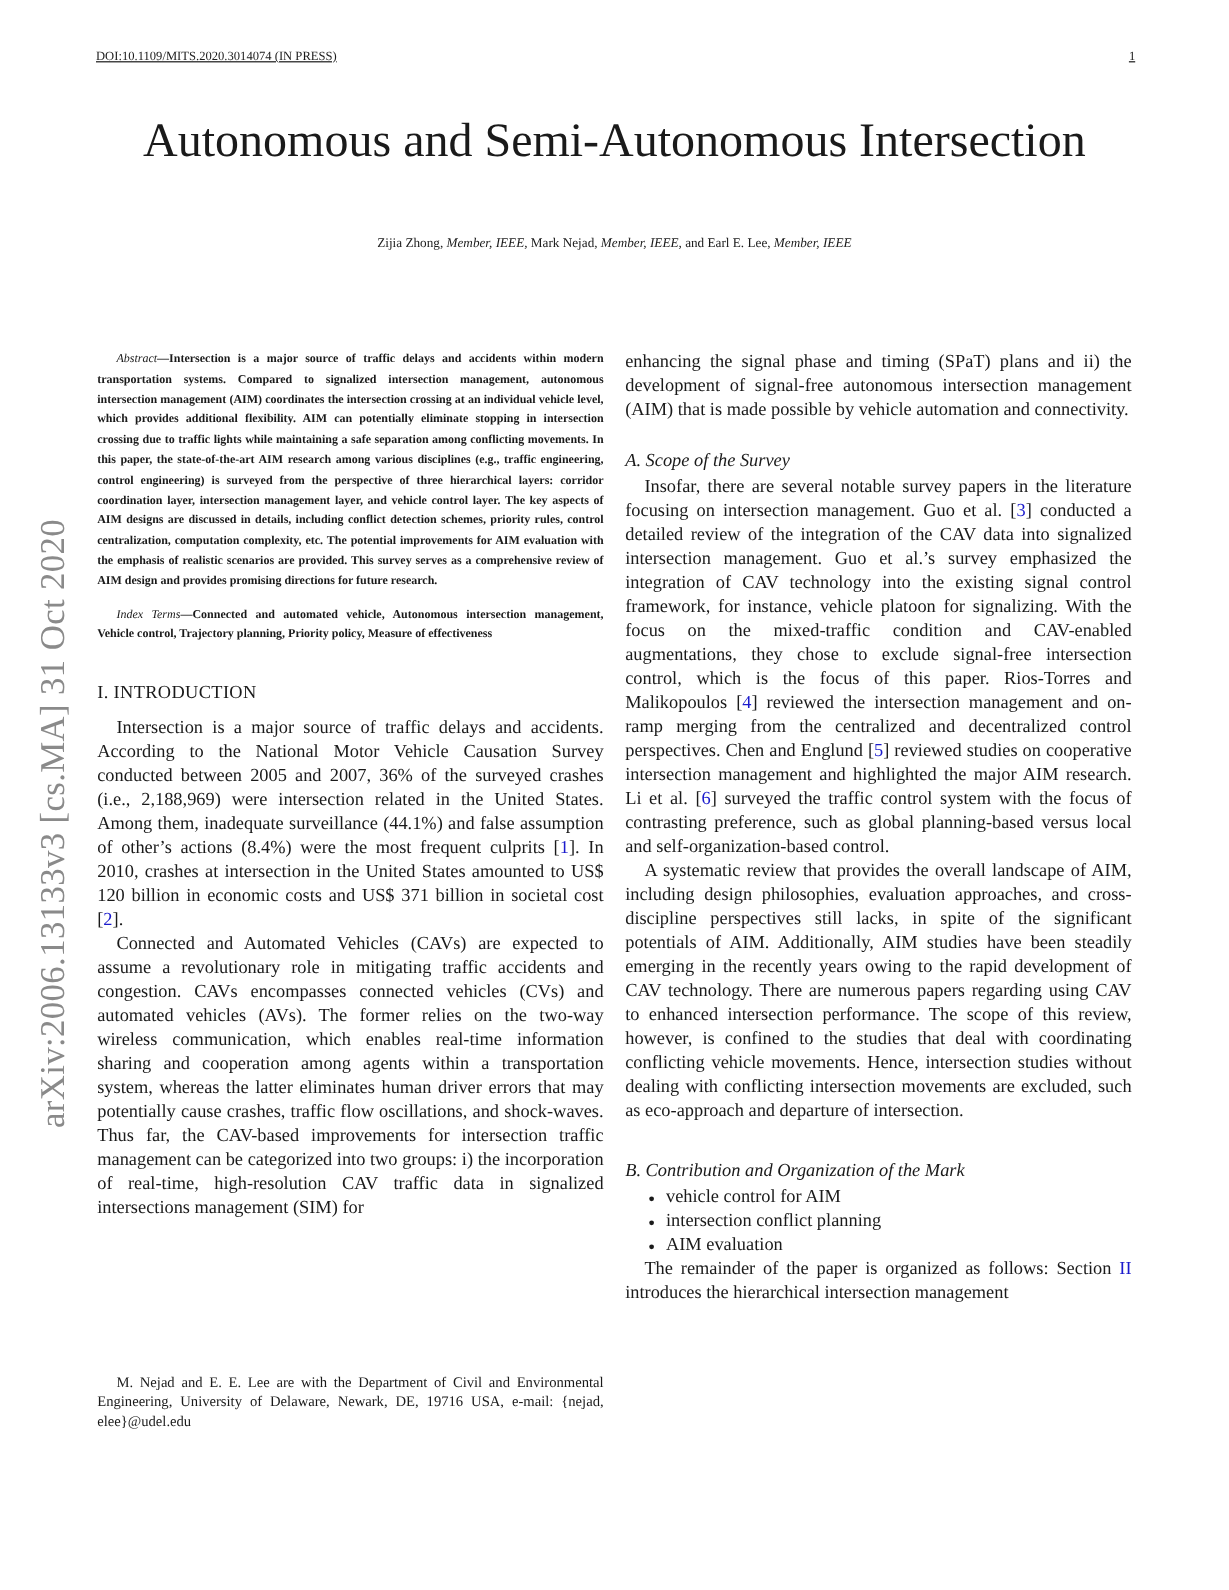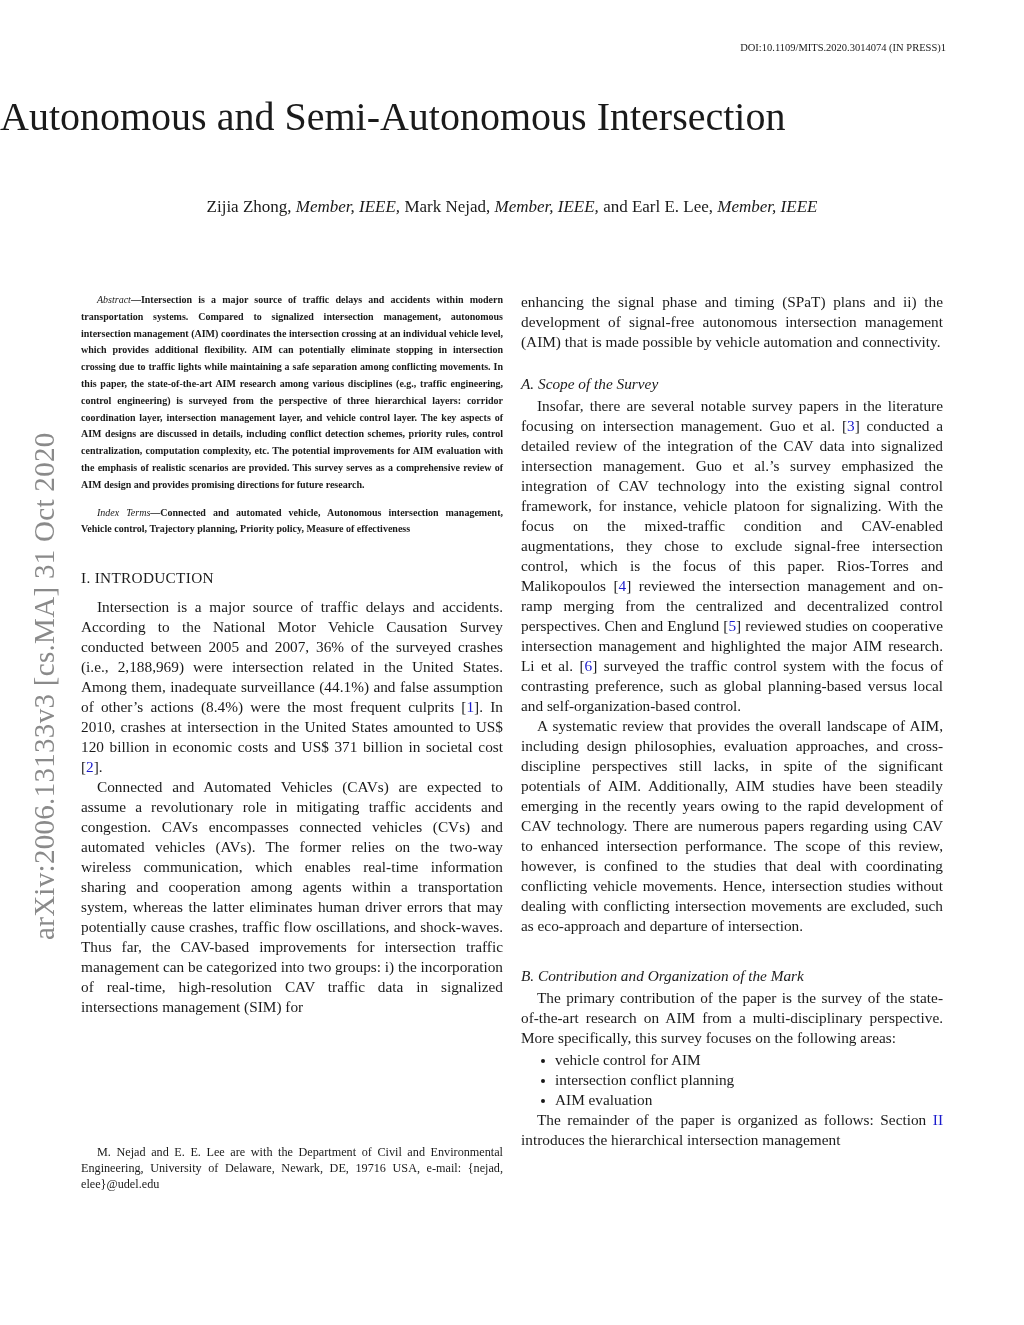--- a/index.html
+++ b/index.html
@@ -2,34 +2,34 @@
 <html><head>
 <meta charset="utf-8">
 <style>
   html, body { margin: 0; padding: 0; background: #ffffff; }
   body {
     width: 1024px; height: 1325px; position: relative; overflow: hidden;
     font-family: "Liberation Serif", "DejaVu Serif", serif; color: #1a1a1a;
   }
   .runhead {
     position: absolute; top: 42px; left: 80px; right: 78px;
-    font-size: 10.5px; display: flex; justify-content: flex-end;
+    font-size: 10.5px; display: flex; justify-content: space-between; text-decoration: underline;
   }
   .arxiv {
     position: absolute; left: 28px; top: 940px;
     transform: rotate(-90deg); transform-origin: 0 0;
     font-size: 29px; color: #8a8a8a; white-space: nowrap; letter-spacing: 0.3px;
   }
   .title {
-    position: absolute; top: 92px; left: 0; right: 0; text-align: left;
+    position: absolute; top: 92px; left: 0; right: 0; text-align: center;
     font-size: 40px; line-height: 50px; font-weight: normal; margin: 0;
   }
   .authors {
     position: absolute; top: 197px; left: 0; right: 0; text-align: center;
-    font-size: 17px;
+    font-size: 11px;
   }
   .authors i { font-style: italic; }
   .col {
     position: absolute; top: 292px; width: 422px;
     font-size: 15.3px; line-height: 20px; text-align: justify;
   }
   .col.left { left: 81px; }
   .col.right { left: 521px; }
   .abstract { font-weight: bold; font-size: 10px; line-height: 16.8px; margin: 0; text-indent: 16px; text-align: justify; }
   .abstract .lead { font-style: italic; font-weight: normal; }
@@ -92,21 +92,20 @@
   <p class="body noindent">enhancing the signal phase and timing (SPaT) plans and ii) the development of signal-free autonomous intersection management (AIM) that is made possible by vehicle automation and connectivity.</p>
 
   <div class="subhead">A.  Scope of the Survey</div>
 
   <p class="body"><span>Insofar, there are several notable survey papers in the literature focusing on intersection management. Guo et al. [</span><span class="cite">3</span><span>] conducted a detailed review of the integration of the CAV data into signalized intersection management. Guo et al.’s survey emphasized the integration of CAV technology into the existing signal control framework, for instance, vehicle platoon for signalizing. With the focus on the mixed-traffic condition and CAV-enabled augmentations, they chose to exclude signal-free intersection control, which is the focus of this paper. Rios-Torres and Malikopoulos [</span><span class="cite">4</span><span>] reviewed the intersection management and on-ramp merging from the centralized and decentralized control perspectives. Chen and Englund [</span><span class="cite">5</span><span>] reviewed studies on cooperative intersection management and highlighted the major AIM research. Li et al. [</span><span class="cite">6</span><span>] surveyed the traffic control system with the focus of contrasting preference, such as global planning-based versus local and self-organization-based control.</span></p>
 
   <p class="body">A systematic review that provides the overall landscape of AIM, including design philosophies, evaluation approaches, and cross-discipline perspectives still lacks, in spite of the significant potentials of AIM. Additionally, AIM studies have been steadily emerging in the recently years owing to the rapid development of CAV technology. There are numerous papers regarding using CAV to enhanced intersection performance. The scope of this review, however, is confined to the studies that deal with coordinating conflicting vehicle movements. Hence, intersection studies without dealing with conflicting intersection movements are excluded, such as eco-approach and departure of intersection.</p>
 
   <div class="subhead" style="margin-top:30px">B.  Contribution and Organization of the Mark</div>
 
-  <p class="body">The primary contribution of the paper is the survey of the state-of-the-art research on AIM from a multi-disciplinary perspective. More specifically, this survey focuses on the following areas:</p>
 
   <ul class="areas">
     <li>vehicle control for AIM</li>
     <li>intersection conflict planning</li>
     <li>AIM evaluation</li>
   </ul>
 
   <p class="body"><span>The remainder of the paper is organized as follows: Section </span><span class="cite">II</span><span> introduces the hierarchical intersection management</span></p>
 </div>
 

